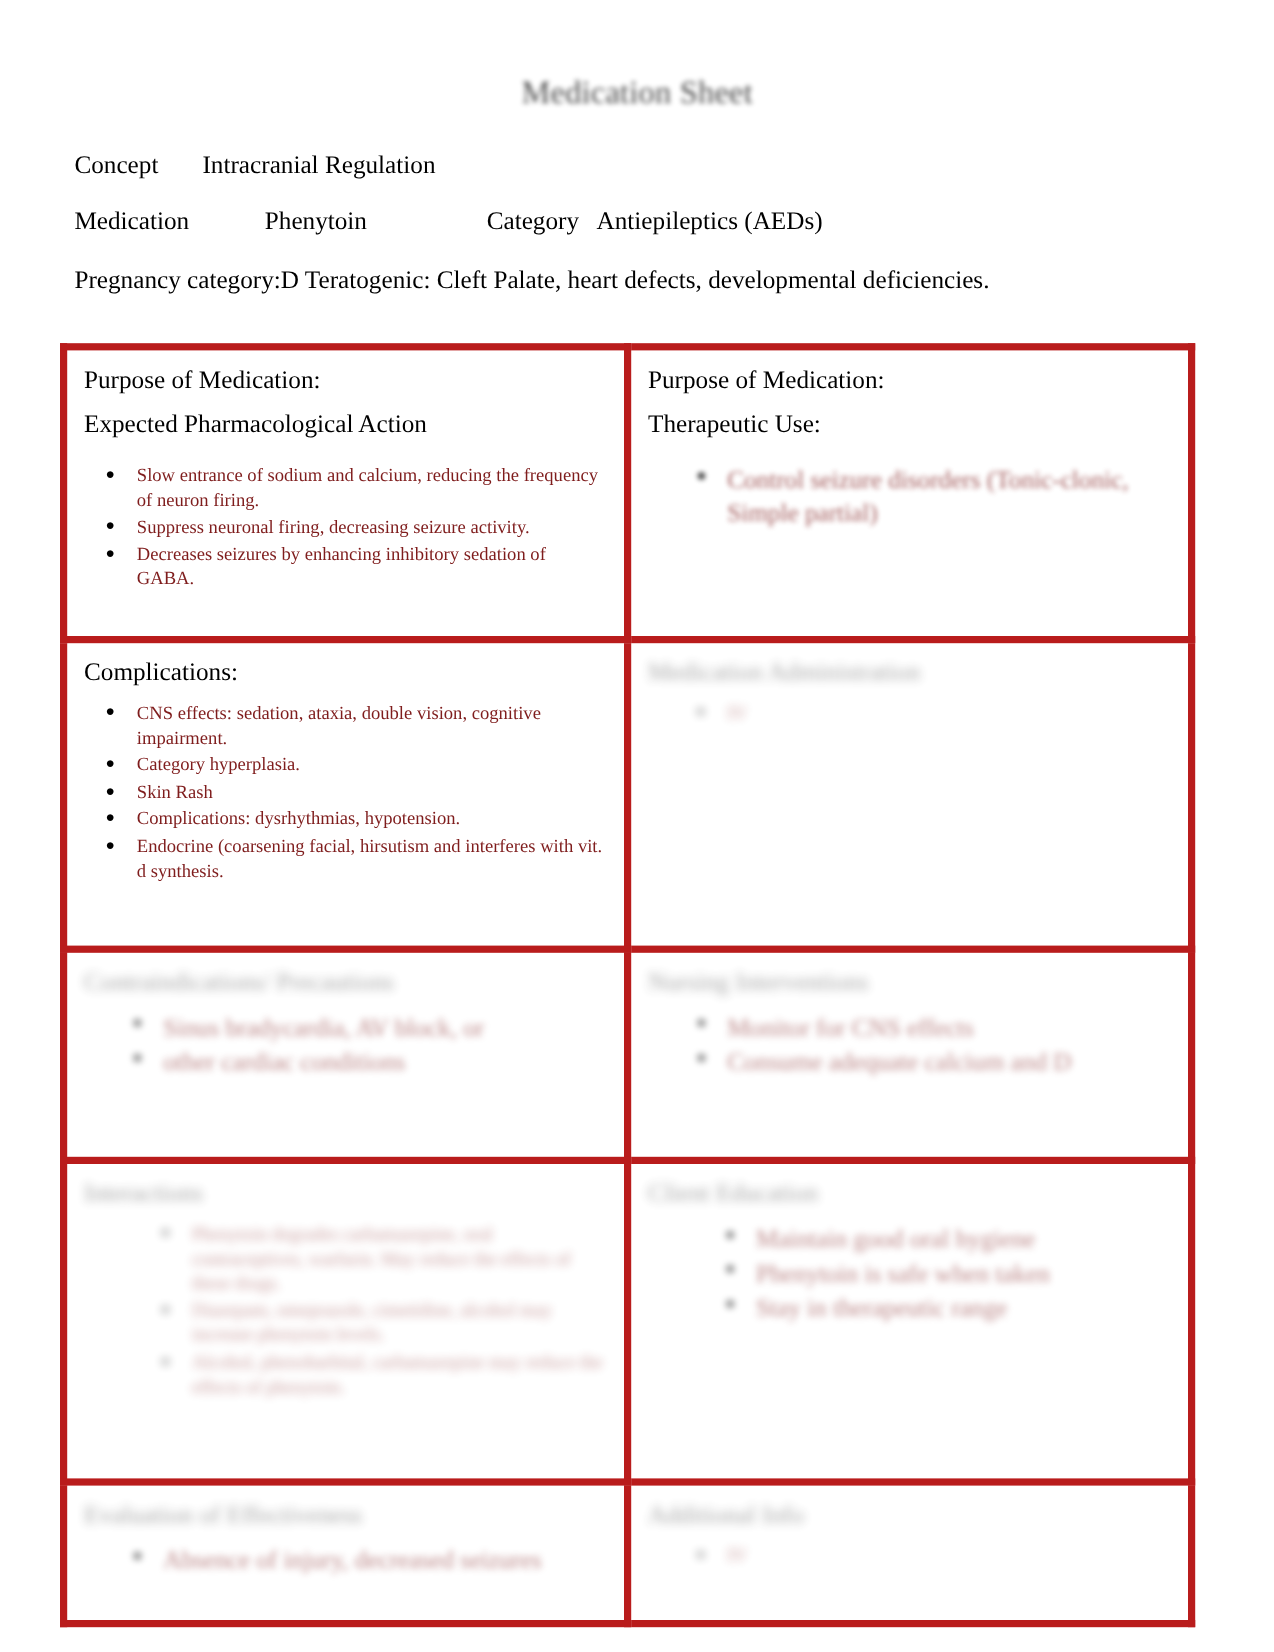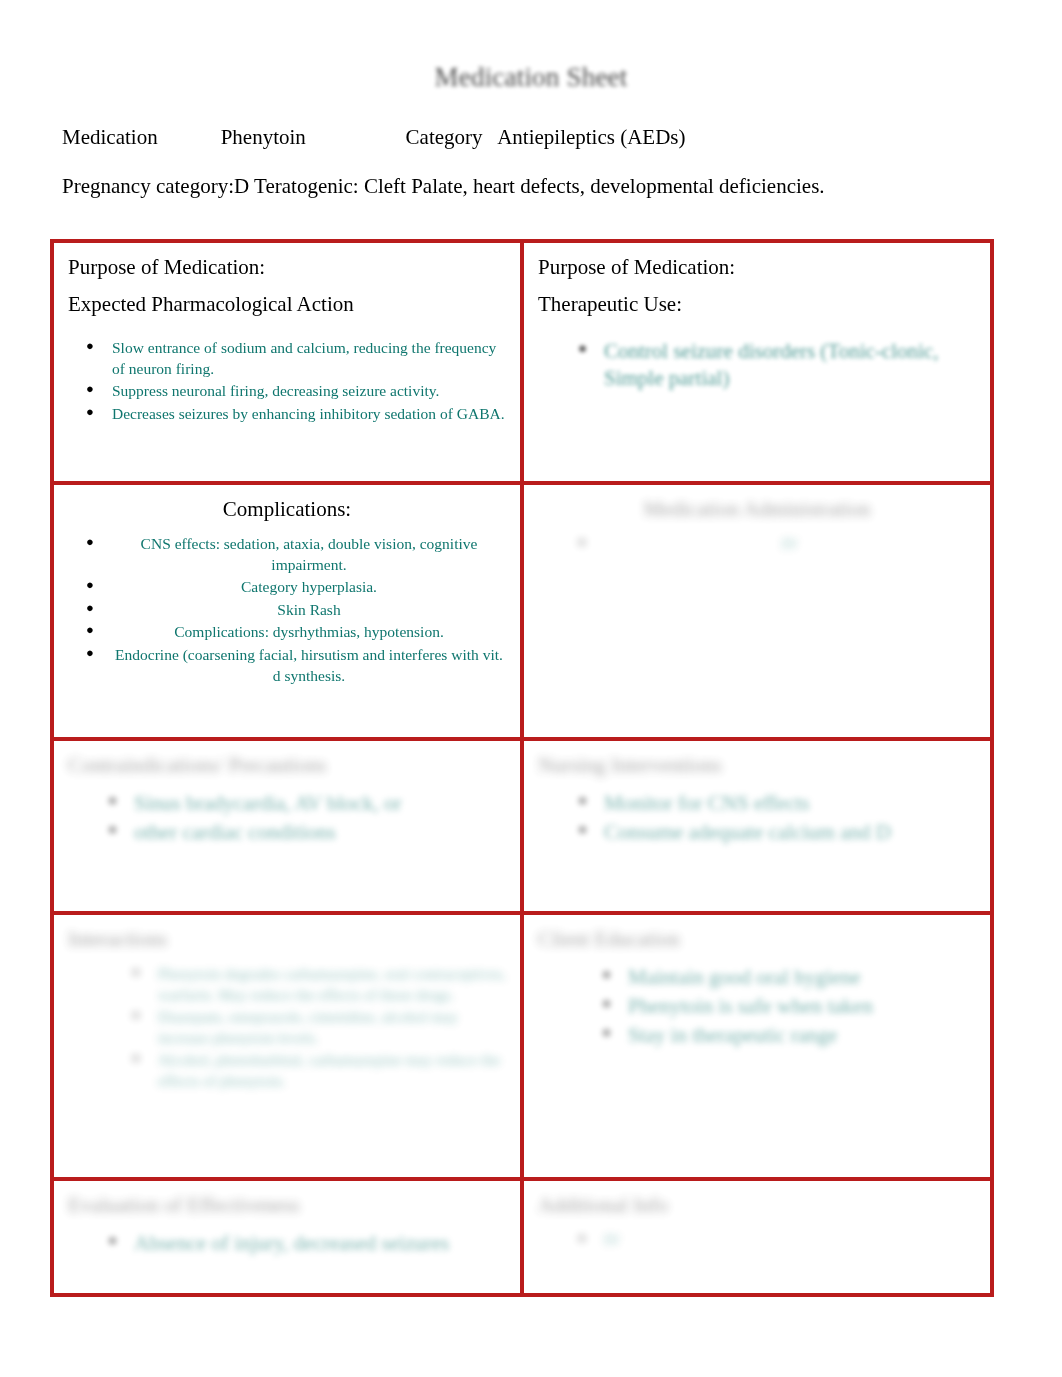--- a/index.html
+++ b/index.html
@@ -49,21 +49,21 @@
     white-space: pre;
   }
 
   table.grid {
     border-collapse: collapse;
     width: 940px;
     margin-left: 50px;
     table-layout: fixed;
   }
   table.grid td {
-    border: 4px solid #b91c1c;
+    border: 6px solid #b91c1c;
     vertical-align: top;
     padding: 0;
   }
   .cellpad {
     padding: 12px 14px 14px 14px;
   }
   .cell-title {
     font-size: 21px;
     margin: 0 0 12px 0;
     white-space: pre;
@@ -72,21 +72,21 @@
     font-size: 21px;
     margin: 0 0 21px 0;
   }
   ul.bl {
     margin: 4px 0 0 0;
     padding-left: 40px;
     list-style: none;
   }
   ul.bl li {
     position: relative;
-    color: #0f766e;
+    color: #7f1d1d;
     font-size: 15.5px;
     line-height: 1.33;
     margin-bottom: 2px;
     padding-left: 4px;
   }
   ul.bl li:before {
     content: "\25CF";
     position: absolute;
     left: -22px;
     top: -1px;
@@ -108,38 +108,39 @@
     padding-left: 62px;
   }
 
   
   .blur1 { filter: blur(2.2px); opacity: 0.72; }
   .blur2 { filter: blur(3.2px); opacity: 0.55; }
   .blur3 { filter: blur(4.2px); opacity: 0.45; }
   .faint-title { color: #3a3a3a; }
 
   .r1 td { height: 238px; }
-  .r2 td { height: 252px; text-align: center; }
+  .r2 td { height: 252px; }
   .r3 td { height: 170px; }
   .r4 td { height: 262px; }
   .r5 td { height: 112px; }
   .title-blurwrap {
     display: inline-block;
   }
 </style>
 </head>
 <body>
 
 <div class="page">
 
   <h1 class="title">
     <span class="title-blurwrap blur1">Medication Sheet</span>
   </h1>
 
   <div class="header-lines">
+    <div class="hline"><span class="lbl">Concept</span>       <span class="val">Intracranial Regulation</span></div>
 
     <div class="hline"><span class="lbl">Medication</span>            <span class="val">Phenytoin</span>                   <span class="lbl">Category</span>   <span class="val">Antiepileptics (AEDs)</span></div>
 
     <div class="preg">Pregnancy category:D Teratogenic: Cleft Palate, heart defects, developmental deficiencies.</div>
   </div>
 
   <table class="grid">
     <colgroup>
         <col style="width:470px">
         <col style="width:470px">

